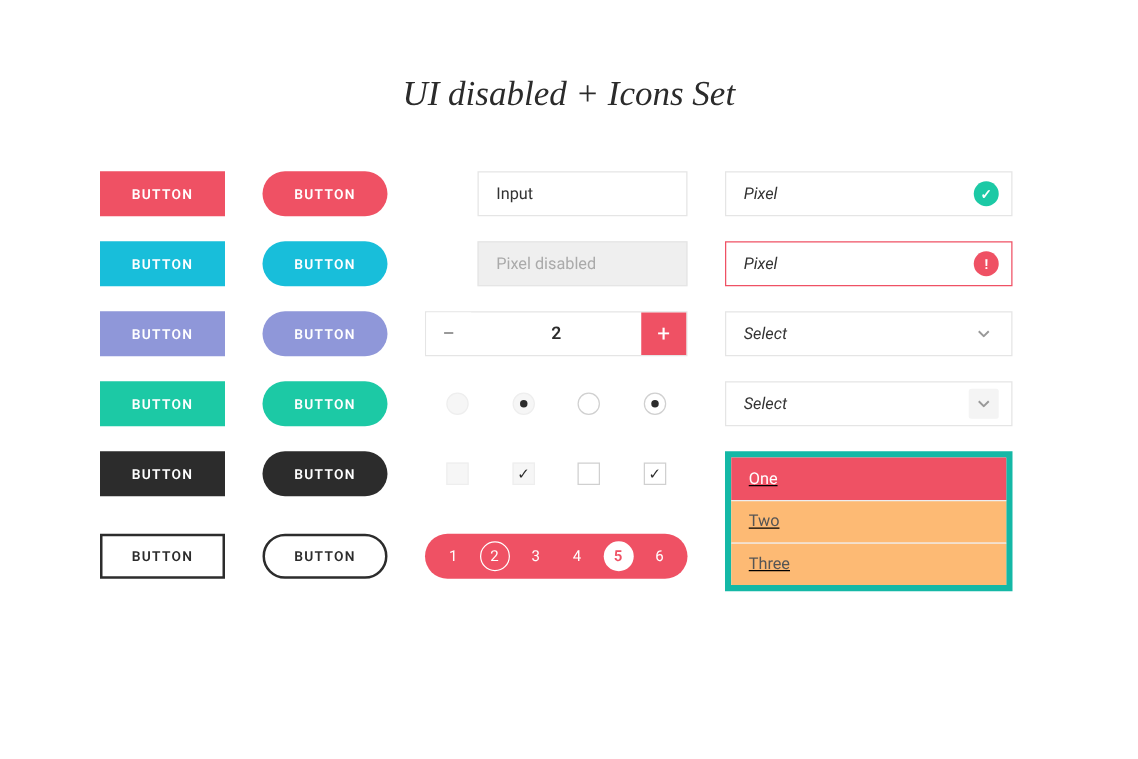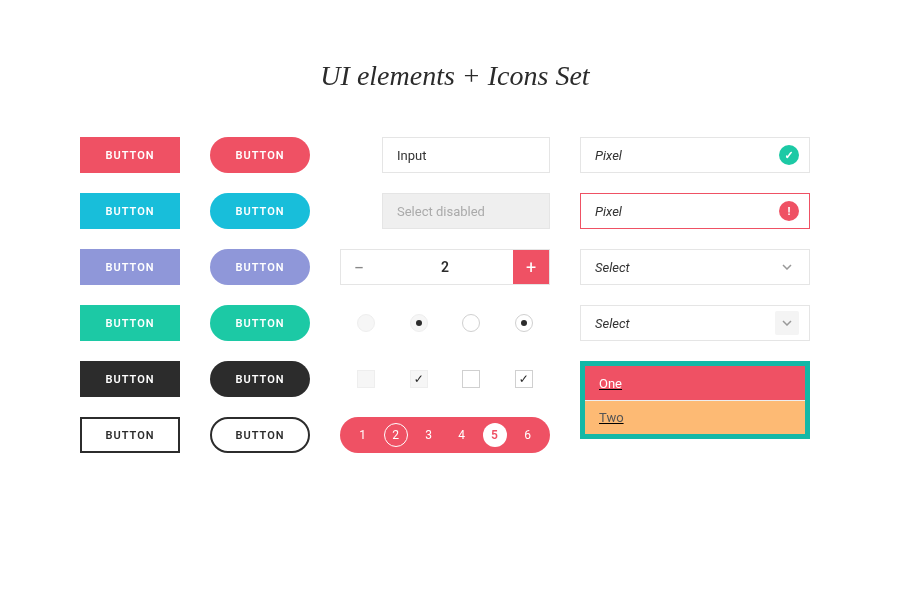--- a/index.html
+++ b/index.html
@@ -44,35 +44,35 @@
     .chevron-box { background: #f4f4f4; border-radius: 2px; }
     .dropdown-list { border: 5px solid #14b8a6; text-decoration: underline; }
     .dropdown-item { height: 34px; display: flex; align-items: center; padding: 0 14px; font-size: 13px; }
     .dd-active { background: #ef5164; color: #fff; }
     .dd-item { background: #fdba74; color: #555; border-top: 1px solid #eee; }
     .col4-span { grid-column: 4; }
   </style>
 </head>
 <body>
 
-<div class="title">UI elements + Icons Set</div>
+<div class="title">UI disabled + Icons Set</div>
 
 <div class="grid">
 
   <div class="btn btn-rect c-red">BUTTON</div>
   <div class="btn btn-pill c-red">BUTTON</div>
   <div class="input">Input</div>
   <div class="select select-valid">
     <span class="select-text">Pixel</span>
     <span class="badge badge-ok">✓</span>
   </div>
 
   <div class="btn btn-rect c-cyan">BUTTON</div>
   <div class="btn btn-pill c-cyan">BUTTON</div>
-  <div class="input input-disabled">Select disabled</div>
+  <div class="input input-disabled">Pixel disabled</div>
   <div class="select select-error">
     <span class="select-text">Pixel</span>
     <span class="badge badge-err">!</span>
   </div>
 
   <div class="btn btn-rect c-purple">BUTTON</div>
   <div class="btn btn-pill c-purple">BUTTON</div>
   <div class="stepper">
     <div class="step-btn step-minus">−</div>
     <div class="step-val">2</div>
@@ -108,20 +108,21 @@
   <div class="btn btn-pill c-dark">BUTTON</div>
   <div class="checks">
     <div class="check check-filled"></div>
     <div class="check check-filled">✓</div>
     <div class="check"></div>
     <div class="check">✓</div>
   </div>
   <div class="dropdown-list col4-span" style="grid-row: span 2;">
     <div class="dropdown-item dd-active">One</div>
     <div class="dropdown-item dd-item">Two</div>
+    <div class="dropdown-item dd-item">Three</div>
   </div>
 
   <div class="btn btn-outline-rect">BUTTON</div>
   <div class="btn btn-outline-pill">BUTTON</div>
   <div class="pagination">
     <div class="page">1</div>
     <div class="page page-ring">2</div>
     <div class="page">3</div>
     <div class="page">4</div>
     <div class="page page-active">5</div>

